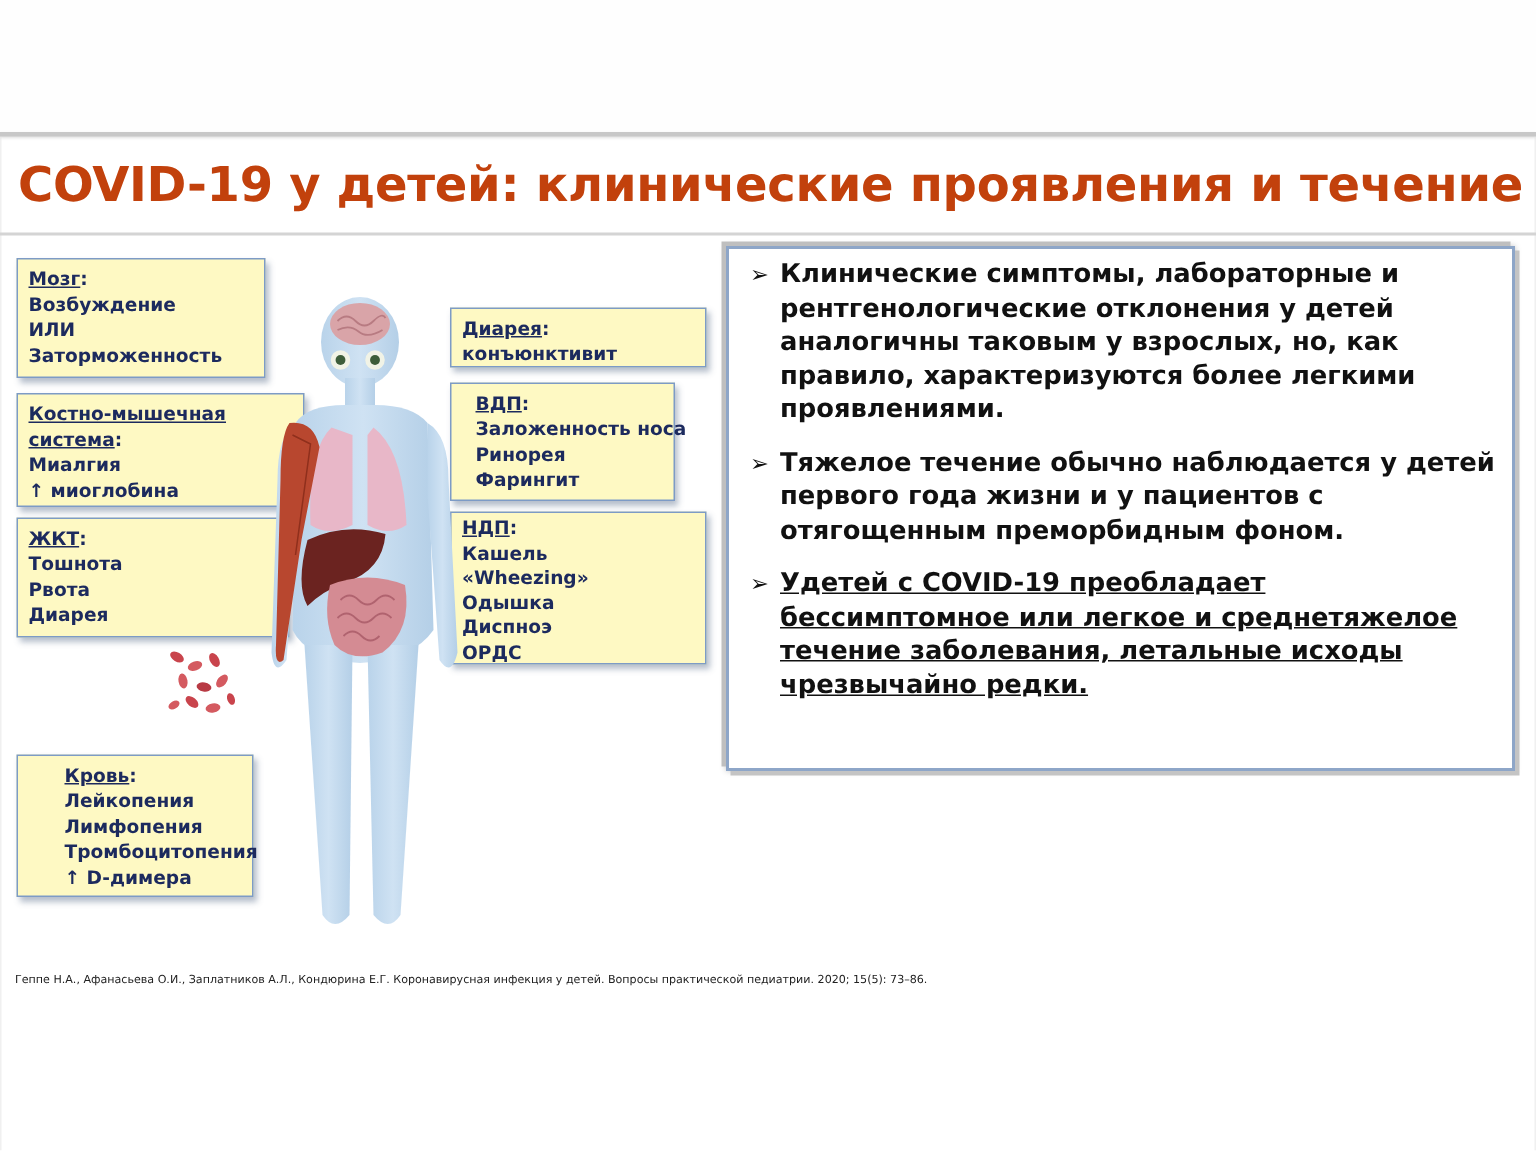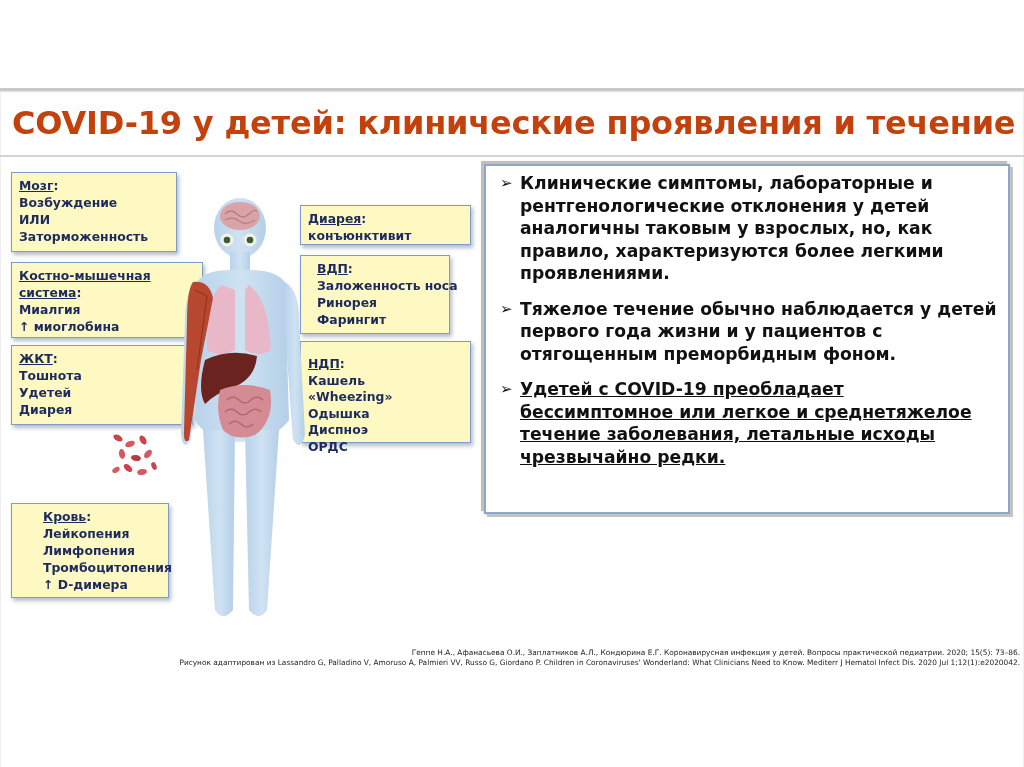--- a/index.html
+++ b/index.html
@@ -34,21 +34,21 @@
     background: #fff; border: 2px solid #8ea6c8; box-sizing: border-box;
     box-shadow: -3px -3px 0 #bfbfbf, 3px 3px 0 #c4c4c4, 0 0 4px rgba(0,0,0,0.25);
     padding: 6px 10px 0 14px;
   }
   .bullet { position: relative; padding-left: 20px; font-size: 17.2px; font-weight: bold; color: #111; line-height: 22.5px; margin-bottom: 13px; }
   .bullet .arrow { position: absolute; left: 0; top: 0; font-size: 15px; }
   .bullet.under .txt { text-decoration: underline; margin-top: 17px; }
 
   .refs {
     position: absolute; left: 10px; top: 648px; width: 1010px;
-    font-size: 7.4px; color: #222; line-height: 10px; white-space: nowrap; text-align: right;
+    font-size: 7.4px; color: #222; line-height: 10px; white-space: nowrap;
   }
   .edge-l { position: absolute; left: 0; top: 0; width: 1px; height: 767px; background: #f0f0f0; }
   .edge-r { position: absolute; right: 0; top: 0; width: 1px; height: 767px; background: #f0f0f0; }
 </style>
 </head>
 <body>
 
 <div class="edge-l"></div>
 <div class="edge-r"></div>
 <div class="top-band"></div>
@@ -67,21 +67,21 @@
 <div class="box" style="left:11px; top:262px; width:192px; height:76px;">
   <span class="ln"><span class="hd">Костно-мышечная</span></span>
   <span class="ln"><span class="hd">система</span><span>:</span></span>
   <span class="ln">Миалгия</span>
   <span class="ln">↑ миоглобина</span>
 </div>
 
 <div class="box" style="left:11px; top:345px; width:182px; height:80px;">
   <span class="ln"><span class="hd">ЖКТ</span><span>:</span></span>
   <span class="ln">Тошнота</span>
-  <span class="ln">Удетей</span>
+  <span class="ln">Рвота</span>
   <span class="ln">Диарея</span>
 </div>
 
 <div class="box" style="left:11px; top:503px; width:158px; height:95px;padding-left:31px;">
   <span class="ln"><span class="hd">Кровь</span><span>:</span></span>
   <span class="ln">Лейкопения</span>
   <span class="ln">Лимфопения</span>
   <span class="ln">Тромбоцитопения</span>
   <span class="ln">↑ D-димера</span>
 </div>
@@ -91,21 +91,21 @@
   <span class="ln">конъюнктивит</span>
 </div>
 
 <div class="box" style="left:300px; top:255px; width:150px; height:79px;padding-left:16px;">
   <span class="ln"><span class="hd">ВДП</span><span>:</span></span>
   <span class="ln">Заложенность носа</span>
   <span class="ln">Ринорея</span>
   <span class="ln">Фарингит</span>
 </div>
 
-<div class="box" style="left:300px; top:341px; width:171px; height:102px; padding-top:14px; line-height:16.5px;">
+<div class="box" style="left:300px; top:341px; width:171px; height:102px; padding-top:2px; line-height:16.5px;">
   <span class="ln"><span class="hd">НДП</span><span>:</span></span>
   <span class="ln">Кашель</span>
   <span class="ln">«Wheezing»</span>
   <span class="ln">Одышка</span>
   <span class="ln">Диспноэ</span>
   <span class="ln">ОРДС</span>
 </div>
 
 <div class="figure">
   <svg width="140" height="440" viewBox="0 0 140 440">
@@ -174,14 +174,13 @@
     <span class="txt">Тяжелое течение обычно наблюдается у детей первого года жизни и у пациентов с отягощенным преморбидным фоном.</span>
   </div>
   <div class="bullet under">
     <span class="arrow">➢</span>
     <span class="txt"> Удетей с COVID-19 преобладает бессимптомное или легкое и среднетяжелое течение заболевания, летальные исходы чрезвычайно редки.</span>
   </div>
 </div>
 
 <div class="refs">
   <div>Геппе Н.А., Афанасьева О.И., Заплатников А.Л., Кондюрина Е.Г. Коронавирусная инфекция у детей. Вопросы практической педиатрии. 2020; 15(5): 73–86.</div>
-  <div>Рисунок адаптирован из Lassandro G, Palladino V, Amoruso A, Palmieri VV, Russo G, Giordano P. Children in Coronaviruses' Wonderland: What Clinicians Need to Know. Mediterr J Hematol Infect Dis. 2020 Jul 1;12(1):e2020042.</div>
 </div>
 
 </body></html>

